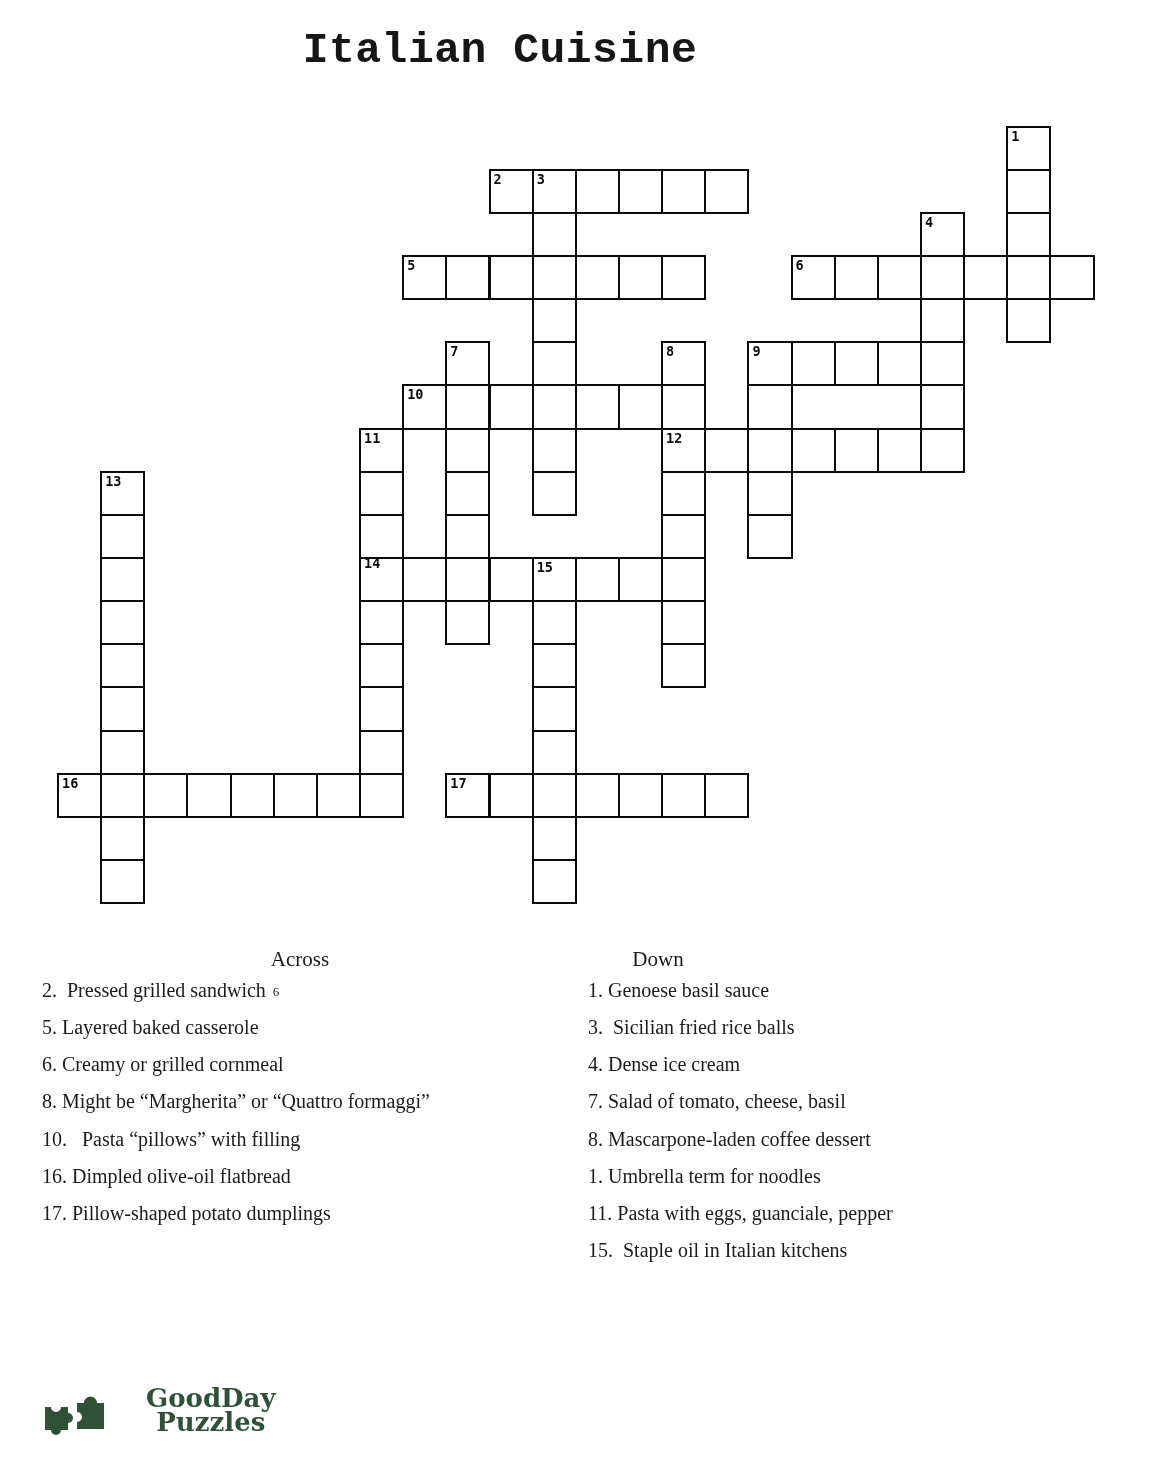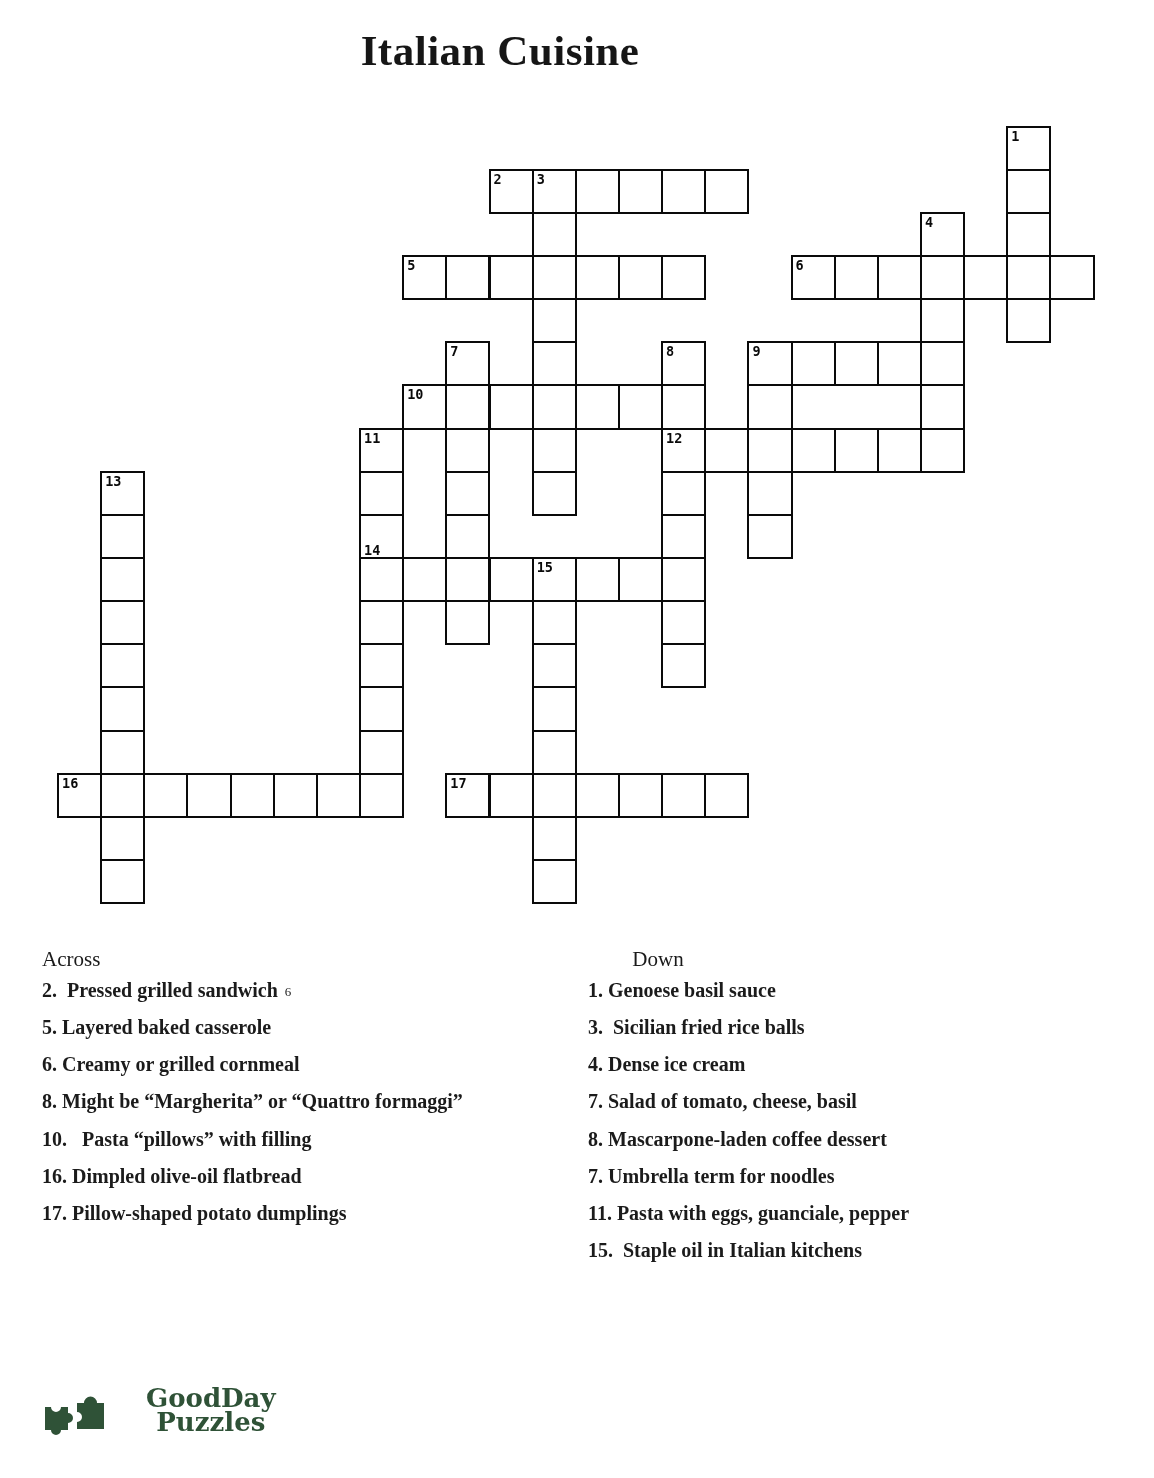--- a/index.html
+++ b/index.html
@@ -3,47 +3,47 @@
 <meta charset="utf-8">
 <style>
   html,body{margin:0;padding:0;background:#ffffff;}
   body{
     width:1154px;height:1478px;position:relative;overflow:hidden;
     font-family:"Liberation Serif", serif;color:#1a1a1a;
   }
   .title{
     position:absolute;left:0;top:26px;width:1000px;margin:0;
     text-align:center;font-size:43px;font-weight:600;letter-spacing:0.5px;
-    font-family:Liberation Serif, serif;color:#161616;
+    font-family:Liberation Mono, monospace;color:#161616;
   }
   #grid{position:absolute;left:0;top:0;width:1154px;height:940px;}
   .cell{
     position:absolute;box-sizing:border-box;
     border:2px solid #0a0a0a;background:#ffffff;
   }
   .cellnum{
     position:absolute;
     font-family:"DejaVu Sans Mono", monospace;
     font-weight:700;font-size:13.5px;line-height:15px;color:#0a0a0a;
     z-index:3;
   }
   .clues{position:absolute;left:0;top:0;width:1154px;}
   .clue-col{position:absolute;top:946px;}
   .clue-col.across{left:42px;width:520px;}
   .clue-col.down{left:588px;width:560px;}
   .clue-header{
     font-size:21px;line-height:26px;color:#1a1a1a;
   }
-  .clue-col.across .clue-header{width:516px;text-align:left;}
+  .clue-col.across .clue-header{width:516px;text-align:center;}
   .clue-col.down .clue-header{width:140px;text-align:center;}
   .clue{
     height:37.15px;display:flex;align-items:center;
     font-size:20px;color:#1b1b1b;white-space:pre;
   }
-  .clue-line{white-space:pre;font-weight:bold;}
+  .clue-line{white-space:pre;}
   .clue-small{font-size:13px;margin-left:7px;position:relative;top:1px;}
   .logo{
     position:absolute;left:44px;top:1386px;height:60px;
     display:flex;align-items:flex-start;
   }
   .logo svg{display:block;margin-top:4px;}
   .logo-text{
     margin-left:8px;text-align:center;
     font-family:"DejaVu Serif", serif;font-weight:700;
     font-size:26px;line-height:24px;color:#2f5237;
@@ -170,21 +170,21 @@
     <span class="cellnum" style="left: 925px; top: 214.8px;">4</span>
     <span class="cellnum" style="left: 407.2px; top: 257.95px;">5</span>
     <span class="cellnum" style="left: 795.55px; top: 257.95px;">6</span>
     <span class="cellnum" style="left: 450.35px; top: 344.25px;">7</span>
     <span class="cellnum" style="left: 666.1px; top: 344.25px;">8</span>
     <span class="cellnum" style="left: 752.4px; top: 344.25px;">9</span>
     <span class="cellnum" style="left: 407.2px; top: 387.4px;">10</span>
     <span class="cellnum" style="left: 364.05px; top: 430.55px;">11</span>
     <span class="cellnum" style="left: 666.1px; top: 430.55px;">12</span>
     <span class="cellnum" style="left: 105.15px; top: 473.7px;">13</span>
-    <span class="cellnum" style="left: 364.05px; top: 543px;">14</span>
+    <span class="cellnum" style="left: 364.05px; top: 556px;">14</span>
     <span class="cellnum" style="left: 536.65px; top: 560px;">15</span>
     <span class="cellnum" style="left: 62px; top: 775.75px;">16</span>
     <span class="cellnum" style="left: 450.35px; top: 775.75px;">17</span>
   </div>
 
 <div class="clues">
   <div class="clue-col across">
     <div class="clue-header">Across</div>
     <div class="clue-list" id="across-list">
         <div class="clue"><span class="clue-line">2.  Pressed grilled sandwich</span><span class="clue-small">6</span></div>
@@ -197,21 +197,21 @@
       </div>
   </div>
   <div class="clue-col down">
     <div class="clue-header">Down</div>
     <div class="clue-list" id="down-list">
         <div class="clue"><span class="clue-line">1. Genoese basil sauce</span></div>
         <div class="clue"><span class="clue-line">3.  Sicilian fried rice balls</span></div>
         <div class="clue"><span class="clue-line">4. Dense ice cream</span></div>
         <div class="clue"><span class="clue-line">7. Salad of tomato, cheese, basil</span></div>
         <div class="clue"><span class="clue-line">8. Mascarpone-laden coffee dessert</span></div>
-        <div class="clue"><span class="clue-line">7. Umbrella term for noodles</span></div>
+        <div class="clue"><span class="clue-line">1. Umbrella term for noodles</span></div>
         <div class="clue"><span class="clue-line">11. Pasta with eggs, guanciale, pepper</span></div>
         <div class="clue"><span class="clue-line">15.  Staple oil in Italian kitchens</span></div>
       </div>
   </div>
 </div>
 
 <div class="logo">
   <svg width="66" height="52" viewBox="0 0 66 52" aria-hidden="true">
     <g id="logo-pieces" fill="#2f5237">
       <path d="M1,17 h6 a5,5 0 1 0 10,0 h7 v6 a5,5 0 1 1 0,10 v7 h-7 a5,5 0 1 1 -10,0 h-6 z"></path>

